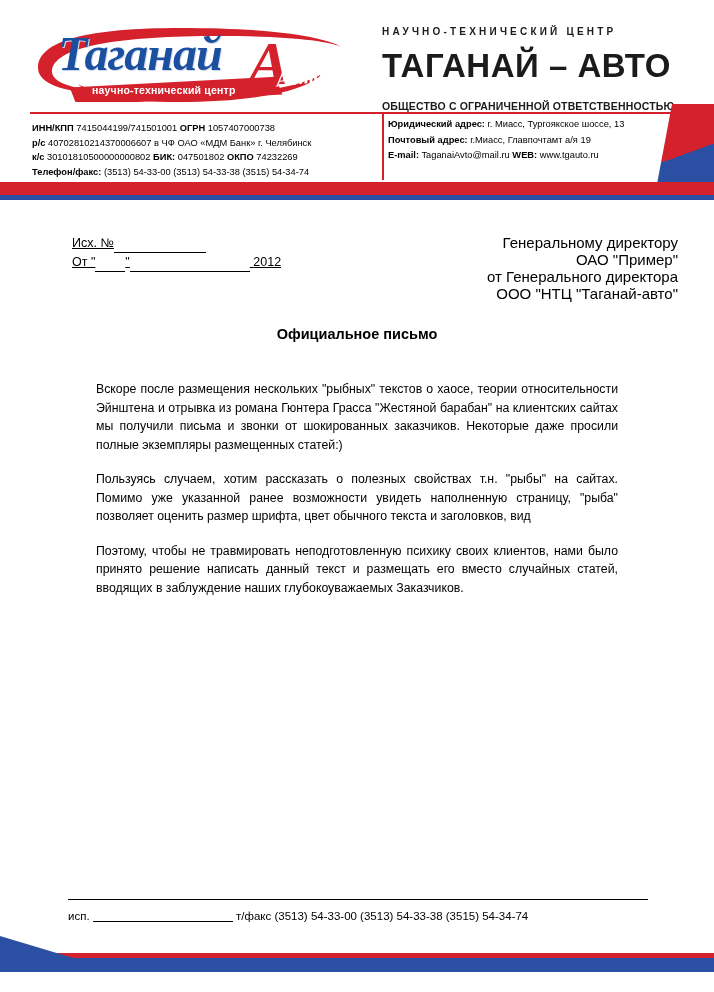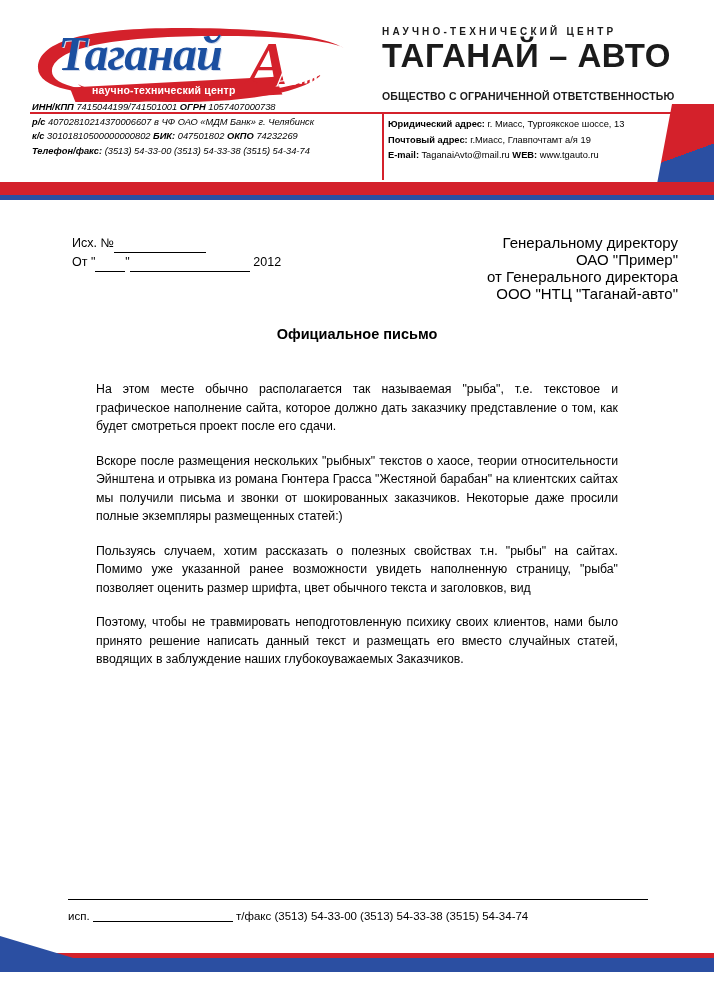--- a/index.html
+++ b/index.html
@@ -109,21 +109,21 @@
     font-weight: bold;
     letter-spacing: 3.2px;
     color: #1b1b1b;
   }
   .head-title {
     font-size: 33px;
     font-weight: bold;
     letter-spacing: 0.5px;
     color: #1b1b1b;
     line-height: 38px;
-    margin-top: 0;
+    margin-top: 10px;
   }
   .head-ooo {
     font-size: 10.5px;
     font-weight: bold;
     letter-spacing: 0.15px;
     color: #1b1b1b;
     margin-top: 15px;
   }
 
   
@@ -131,26 +131,25 @@
     position: absolute;
     left: 30px;
     top: 112px;
     width: 656px;
     height: 2px;
     background: #d4212b;
   }
   .req-left {
     position: absolute;
     left: 32px;
-    top: 100px;
+    top: 121px;
     width: 348px;
     font-size: 9.3px;
     line-height: 14.5px;
     color: #000;
-    font-style: italic;
   }
   .req-right {
     position: absolute;
     left: 388px;
     top: 117px;
     width: 300px;
     font-size: 9.3px;
     line-height: 15.5px;
     color: #000;
   }
@@ -230,20 +229,21 @@
   .head-fields {
     position: relative;
     height: 66px;
   }
   .field-left {
     position: absolute;
     left: 72px;
     top: 24px;
     font-size: 12.5px;
     line-height: 19px;
+    text-decoration: underline;
   }
   .underline-sm {
     display: inline-block;
     border-bottom: 1px solid #000;
     min-width: 92px;
     height: 13px;
     vertical-align: bottom;
   }
   .underline-xs {
     display: inline-block;
@@ -402,21 +402,20 @@
         <div>Генеральному директору</div>
         <div>ОАО "Пример"</div>
         <div>от Генерального директора</div>
         <div>ООО "НТЦ "Таганай-авто"</div>
       </div>
     </div>
 
     <div class="doc-title">Официальное письмо</div>
 
     <div class="body-text">
-      <p>На этом месте обычно располагается так называемая "рыба", т.е. текстовое и графическое наполнение сайта, которое должно дать заказчику представление о том, как будет смотреться проект после его сдачи.</p>
       <p>Вскоре после размещения нескольких "рыбных" текстов о хаосе, теории относительности Эйнштена и отрывка из романа Гюнтера Грасса "Жестяной барабан" на клиентских сайтах мы получили письма и звонки от шокированных заказчиков. Некоторые даже просили полные экземпляры размещенных статей:)</p>
       <p>Пользуясь случаем, хотим рассказать о полезных свойствах т.н. "рыбы" на сайтах. Помимо уже указанной ранее возможности увидеть наполненную страницу, "рыба" позволяет оценить размер шрифта, цвет обычного текста и заголовков, вид</p>
       <p>Поэтому, чтобы не травмировать неподготовленную психику своих клиентов, нами было принято решение написать данный текст и размещать его вместо случайных статей, вводящих в заблуждение наших глубокоуважаемых Заказчиков.</p>
     </div>
   </div>
 
   <div class="footer-rule"></div>
   <div class="footer-line">
     <span>исп.</span>
     <span class="underline-long"></span>

